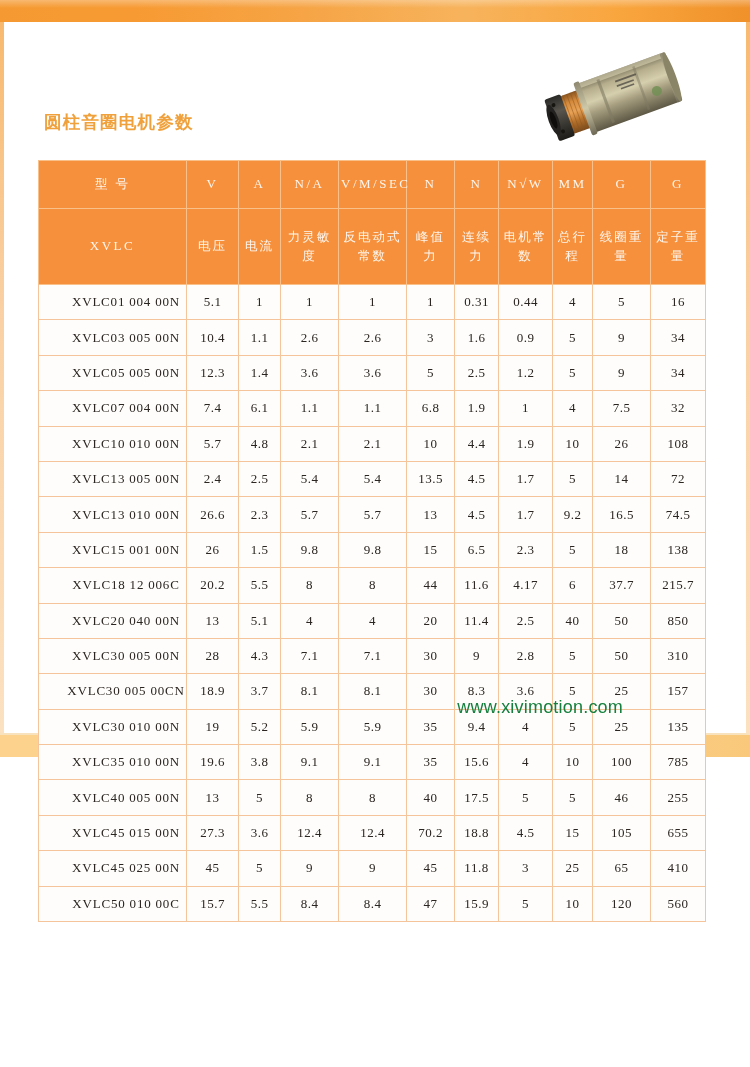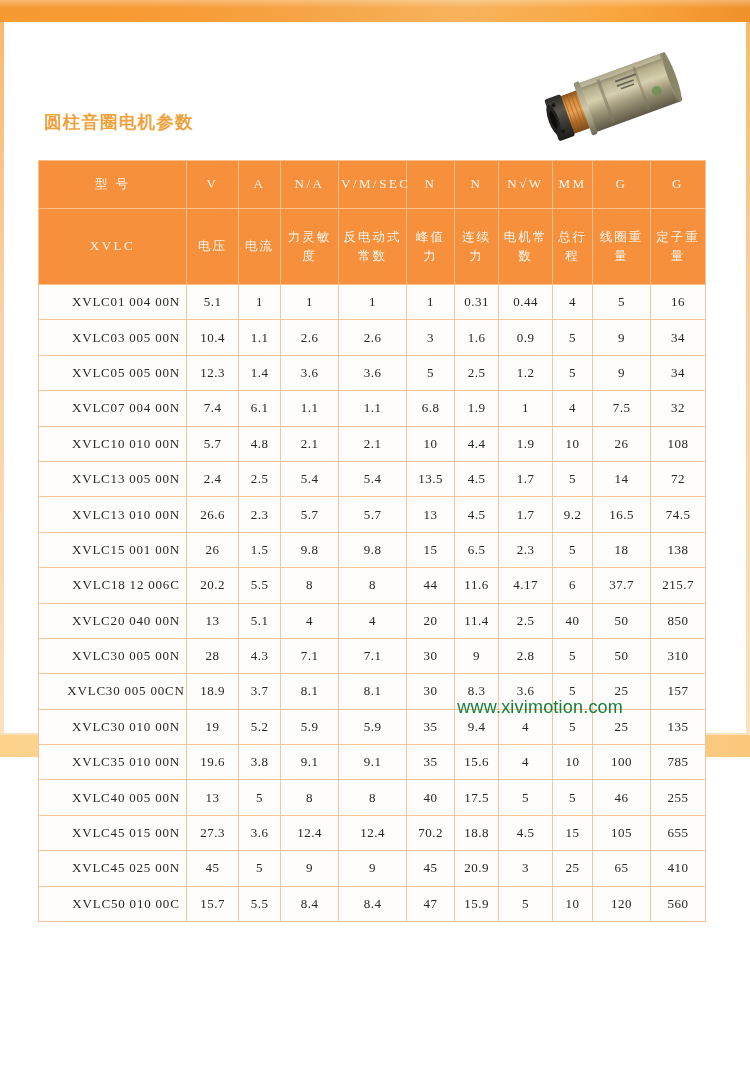--- a/index.html
+++ b/index.html
@@ -461,21 +461,21 @@
           <td>105</td>
           <td>655</td>
         </tr>
         <tr>
           <td class="model">XVLC45 025 00N</td>
           <td>45</td>
           <td>5</td>
           <td>9</td>
           <td>9</td>
           <td>45</td>
-          <td>20.9</td>
+          <td>11.8</td>
           <td>3</td>
           <td>25</td>
           <td>65</td>
           <td>410</td>
         </tr>
         <tr>
           <td class="model">XVLC50 010 00C</td>
           <td>15.7</td>
           <td>5.5</td>
           <td>8.4</td>

